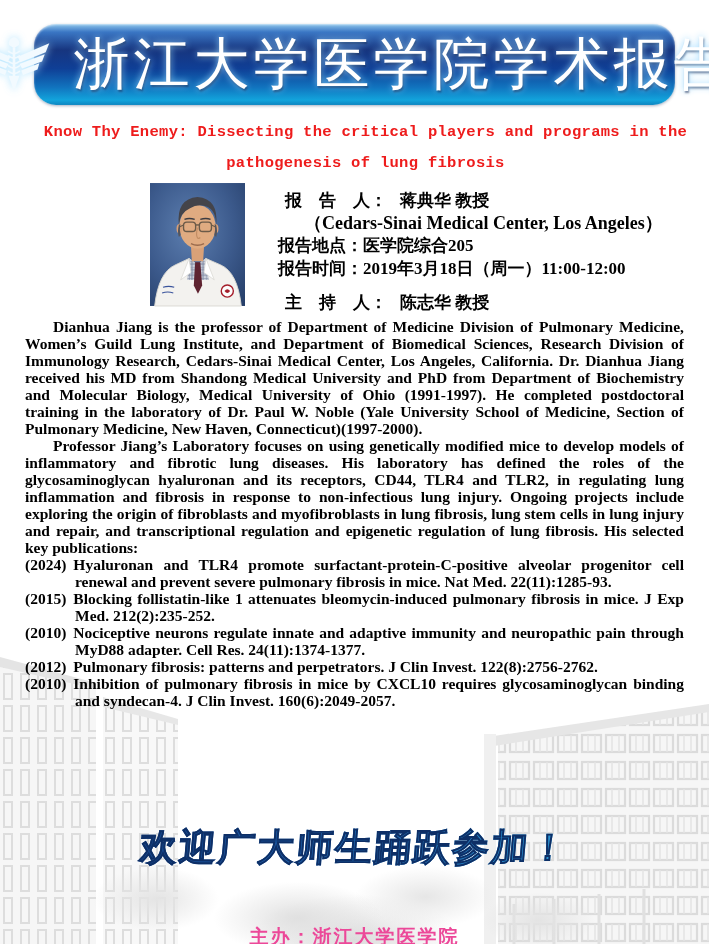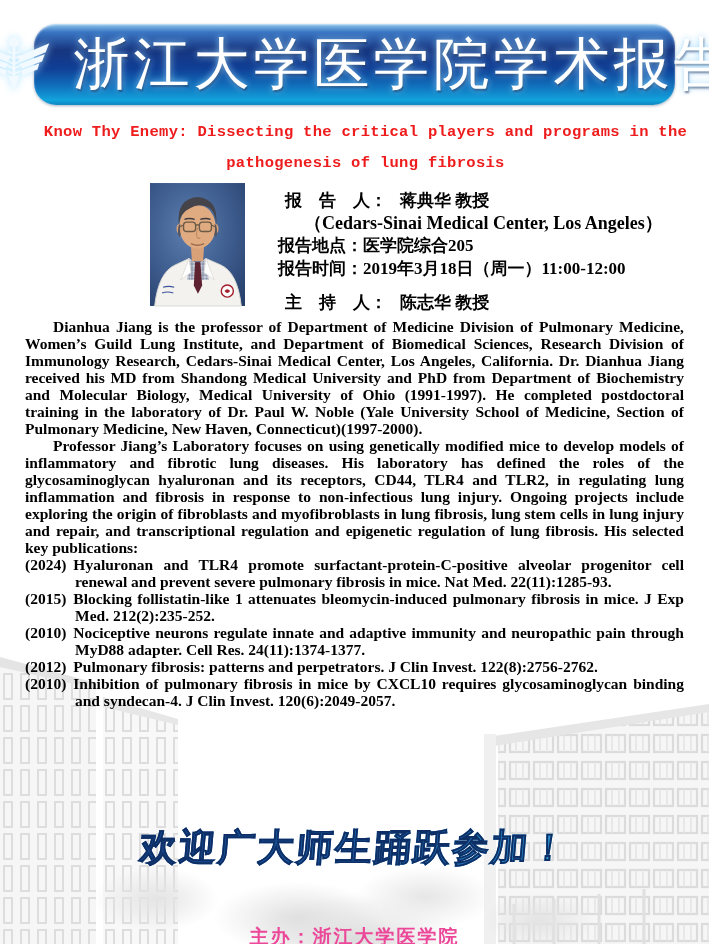--- a/index.html
+++ b/index.html
@@ -243,20 +243,20 @@
     <div class="pub">
       <span>(2015)</span><span class="pub-text">Blocking follistatin-like 1 attenuates bleomycin-induced pulmonary fibrosis in mice. J Exp Med. 212(2):235-252.</span>
     </div>
     <div class="pub">
       <span>(2010)</span><span class="pub-text">Nociceptive neurons regulate innate and adaptive immunity and neuropathic pain through MyD88 adapter. Cell Res. 24(11):1374-1377.</span>
     </div>
     <div class="pub">
       <span>(2012)</span><span class="pub-text">Pulmonary fibrosis: patterns and perpetrators. J Clin Invest. 122(8):2756-2762.</span>
     </div>
     <div class="pub">
-      <span>(2010)</span><span class="pub-text">Inhibition of pulmonary fibrosis in mice by CXCL10 requires glycosaminoglycan binding and syndecan-4. J Clin Invest. 120(6):2049-2057.</span>
+      <span>(2010)</span><span class="pub-text">Inhibition of pulmonary fibrosis in mice by CXCL10 requires glycosaminoglycan binding and syndecan-4. J Clin Invest. 160(6):2049-2057.</span>
     </div>
   </div>
 
   <div class="welcome">欢迎广大师生踊跃参加！</div>
   <div class="organizer">主办：浙江大学医学院</div>
 
 </div>
 
 </body></html>

